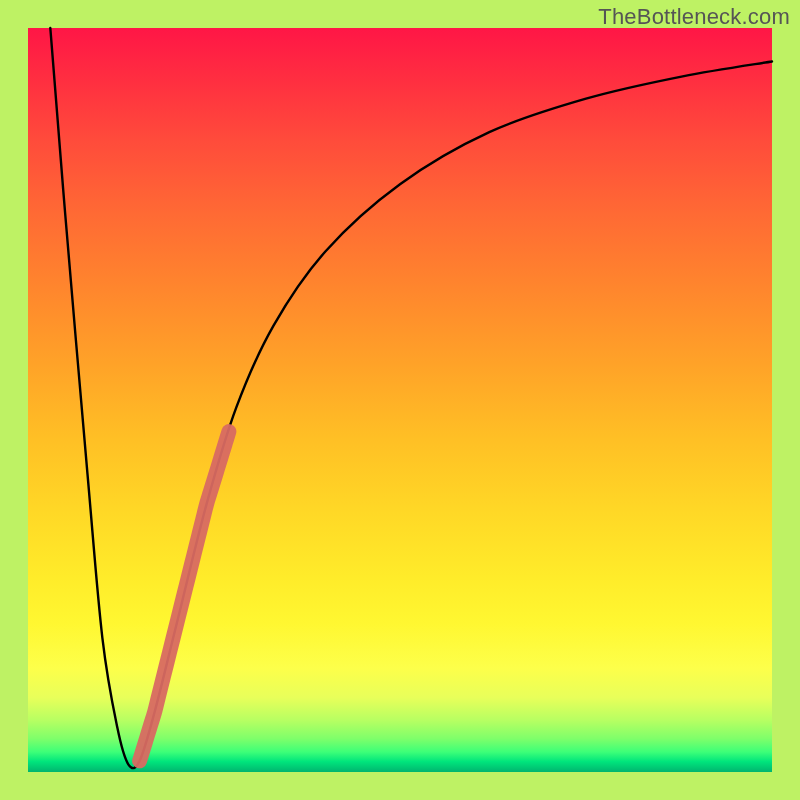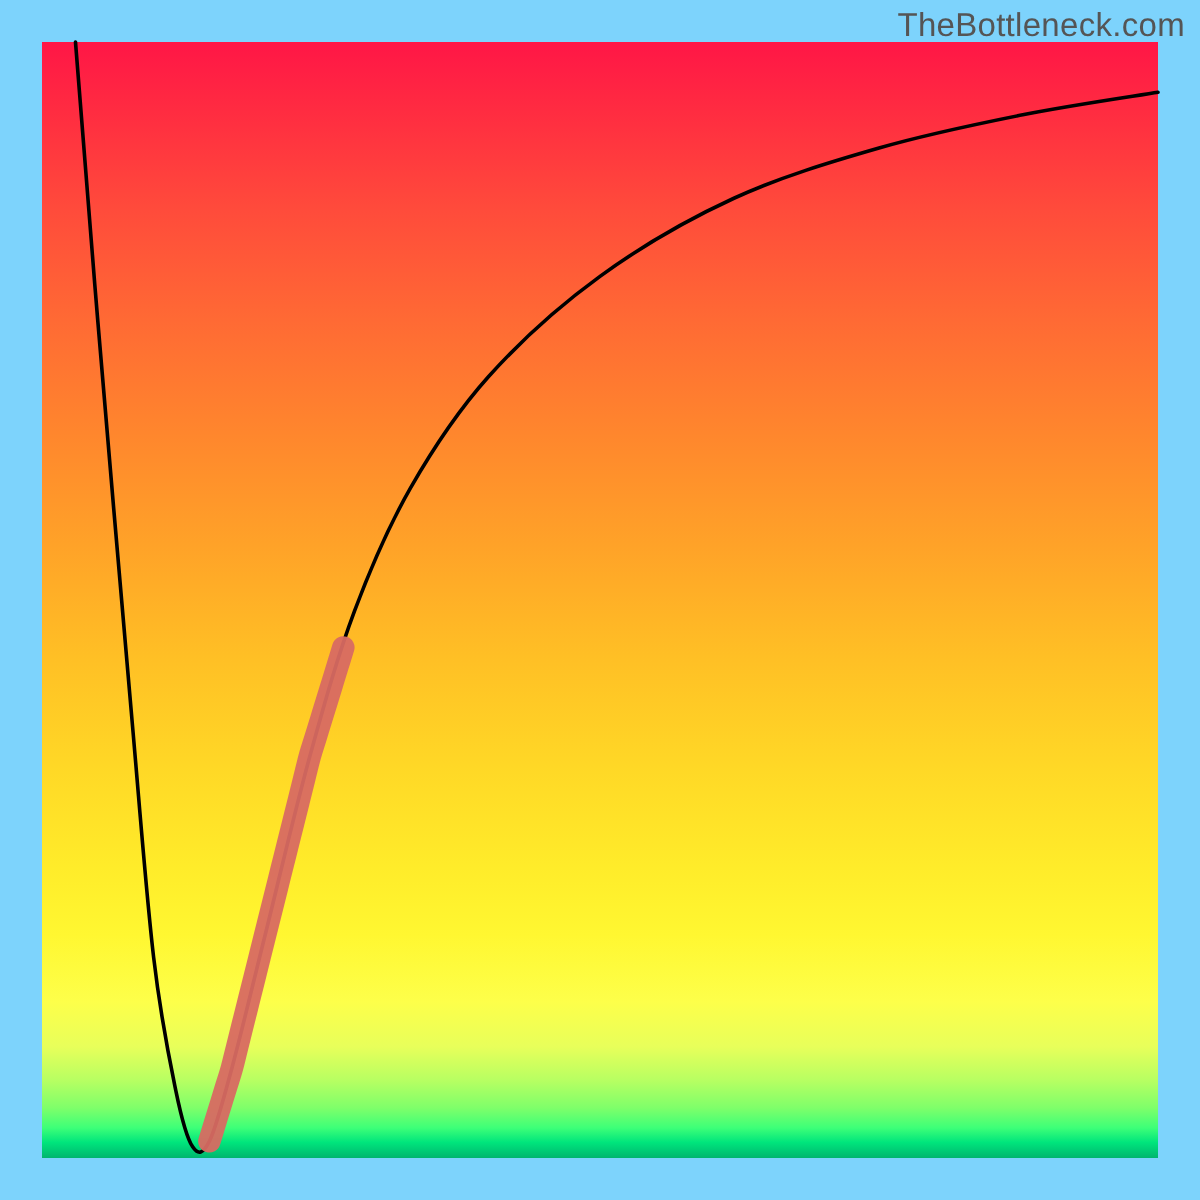--- a/index.html
+++ b/index.html
@@ -8,21 +8,21 @@
     width: 800px;
     height: 800px;
     overflow: hidden;
     background: #000;
     font-family: Arial, Helvetica, sans-serif;
   }
   .frame {
     position: absolute;
     left: 0; top: 0;
     width: 800px; height: 800px;
-    background: #7dd3fc;
+    background: #bef264;
   }
   .plot {
     position: absolute;
     left: 28px;
     top: 28px;
     width: 744px;
     height: 744px;
     
     background: linear-gradient(to bottom,
       #ff1646 0%,

